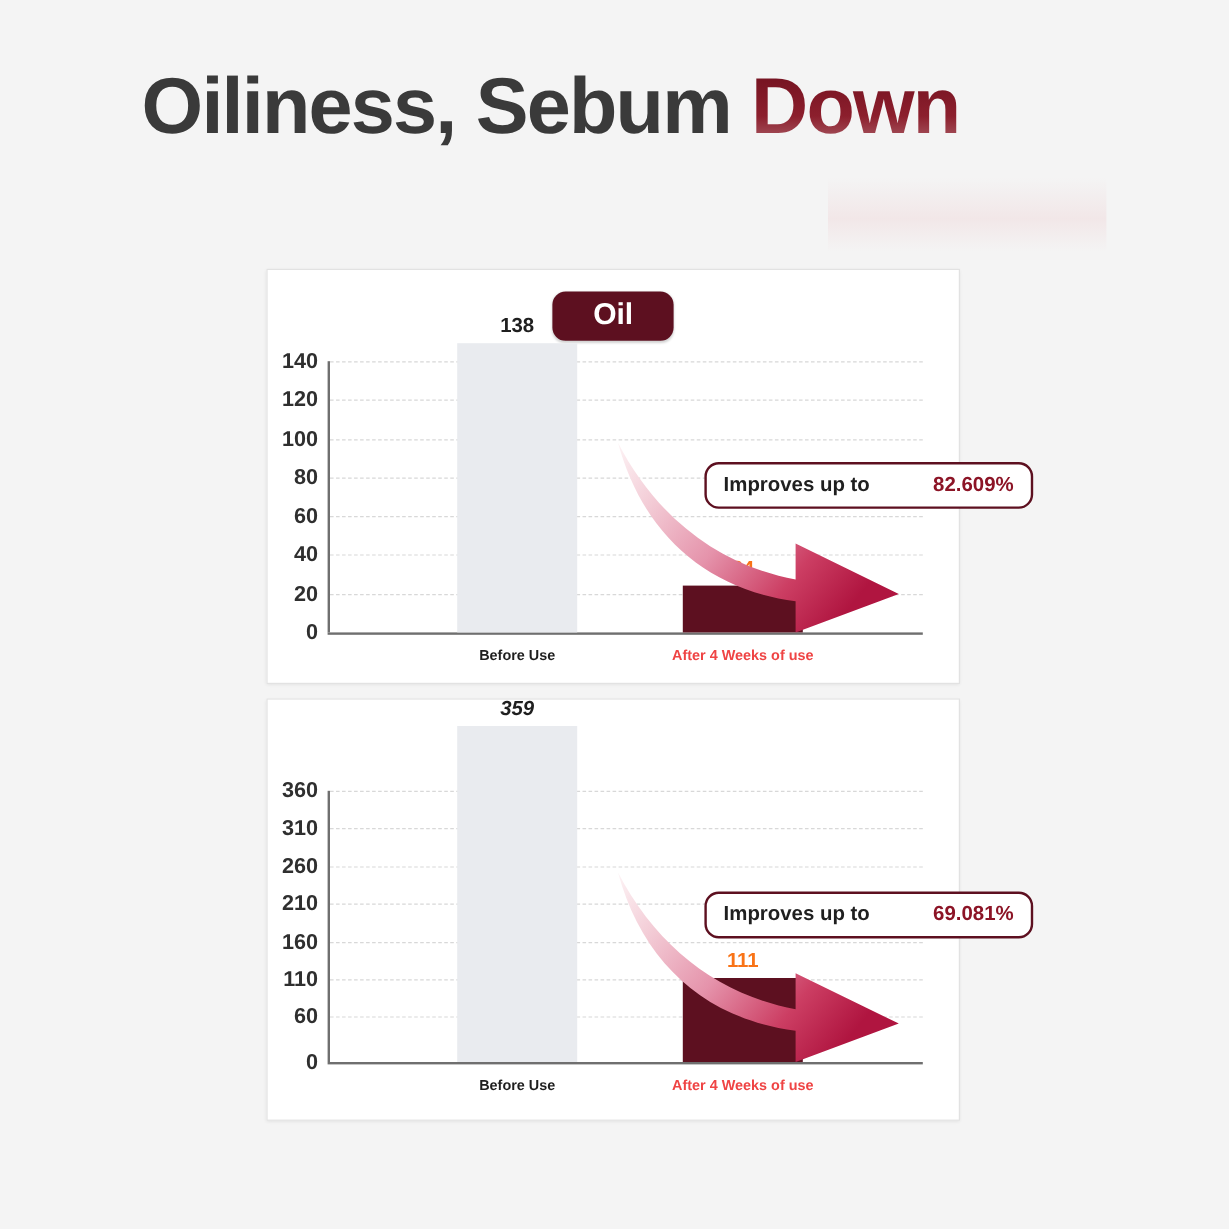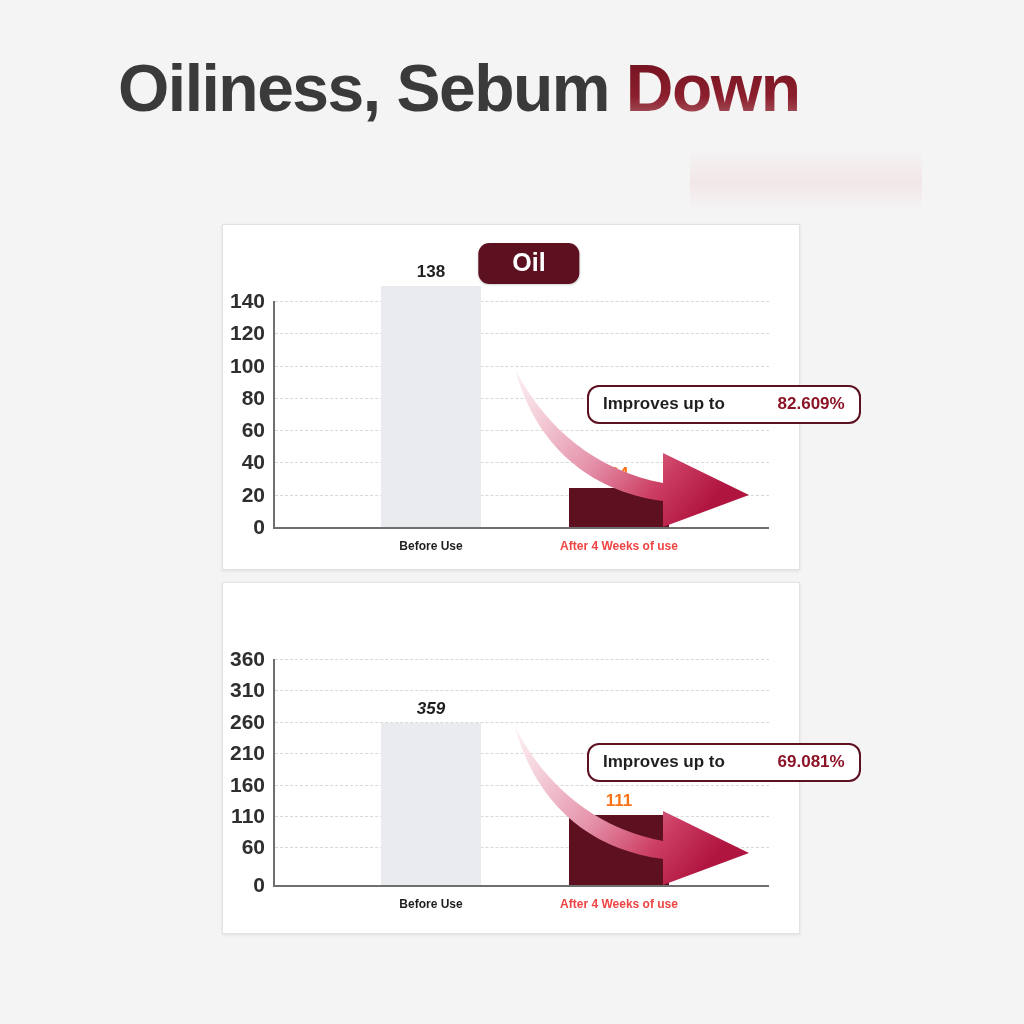--- a/index.html
+++ b/index.html
@@ -74,21 +74,20 @@
     transform: translateX(-50%);
     background: #5d1020;
     color: #ffffff;
     font-size: 25px;
     font-weight: bold;
     padding: 5px 34px 7px 34px;
     border-radius: 11px;
     letter-spacing: 0px;
     white-space: nowrap;
     box-shadow: 0 1px 2px rgba(0,0,0,0.18);
-    margin-left: 18px;
   }
 
   
   .plot {
     position: absolute;
     left: 50px;   
     top: 76px;
     width: 496px;
     height: 226px;
   }
@@ -108,21 +107,21 @@
     position: absolute;
     left: 2px;
     width: 494px;
     height: 0;
     border-top: 1px dashed #d8d8d8;
   }
   .ytick {
     position: absolute;
     right: calc(100% + 8px);
     transform: translateY(-50%);
-    font-size: 21px;
+    font-size: 18px;
     font-weight: bold;
     color: #2f2f2f;
     white-space: nowrap;
   }
 
   
   .bar {
     position: absolute;
     bottom: 0;
     width: 100px;
@@ -267,21 +266,21 @@
         <div class="gridline" style="top: 94.1667px;"></div>
         <span class="ytick" style="top: 94.1667px;">210</span>
         <div class="gridline" style="top: 62.7778px;"></div>
         <span class="ytick" style="top: 62.7778px;">260</span>
         <div class="gridline" style="top: 31.3889px;"></div>
         <span class="ytick" style="top: 31.3889px;">310</span>
         <div class="gridline" style="top: 0px;"></div>
         <span class="ytick" style="top: 0px;">360</span>
       </div>
 
-    <div class="bar before" style="height: 162px; font-style: italic;">
+    <div class="bar before" style="height: 280px; font-style: italic;">
       <span class="bar-value">359</span>
     </div>
     <div class="bar after" style="height: 69.6833px;">
       <span class="bar-value">111</span>
     </div>
 
     <span class="xlabel before">Before Use</span>
     <span class="xlabel after">After 4 Weeks of use</span>
 
     <div class="arrow-wrap">

